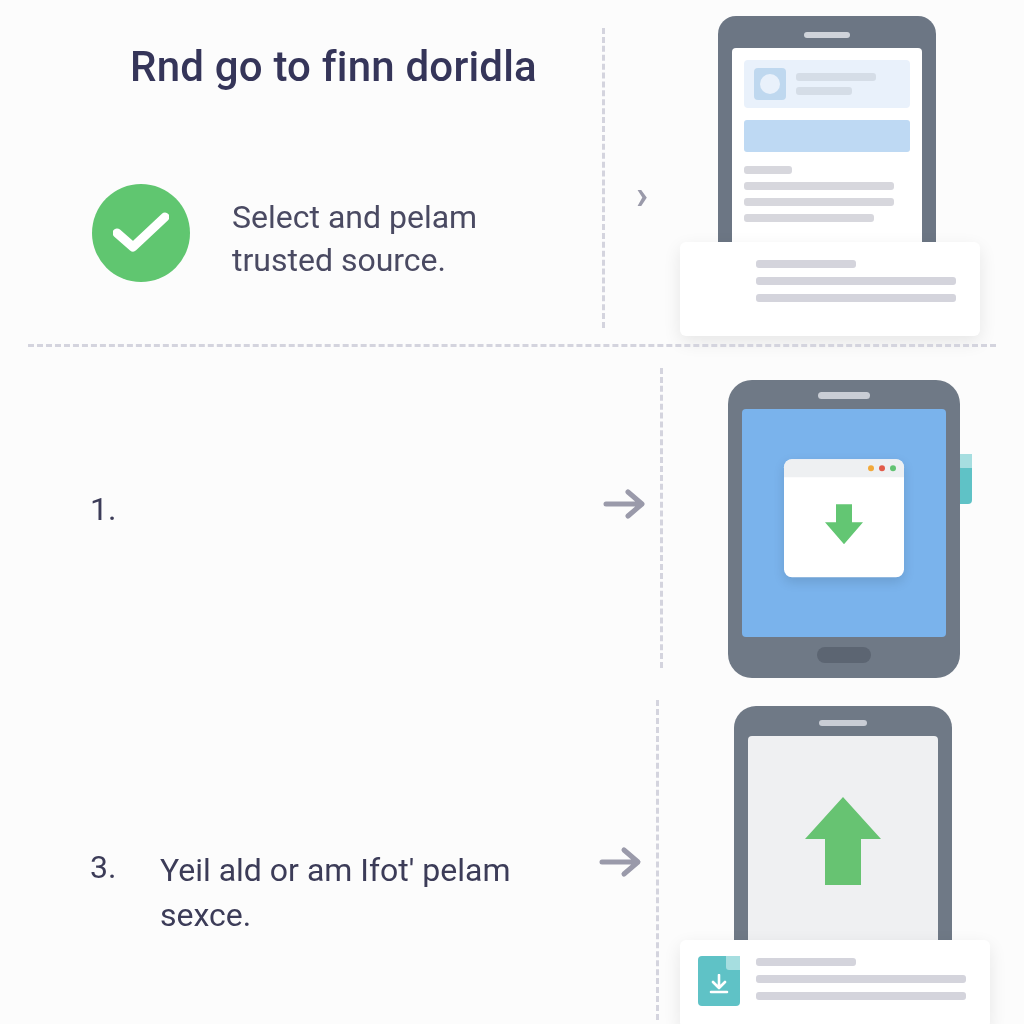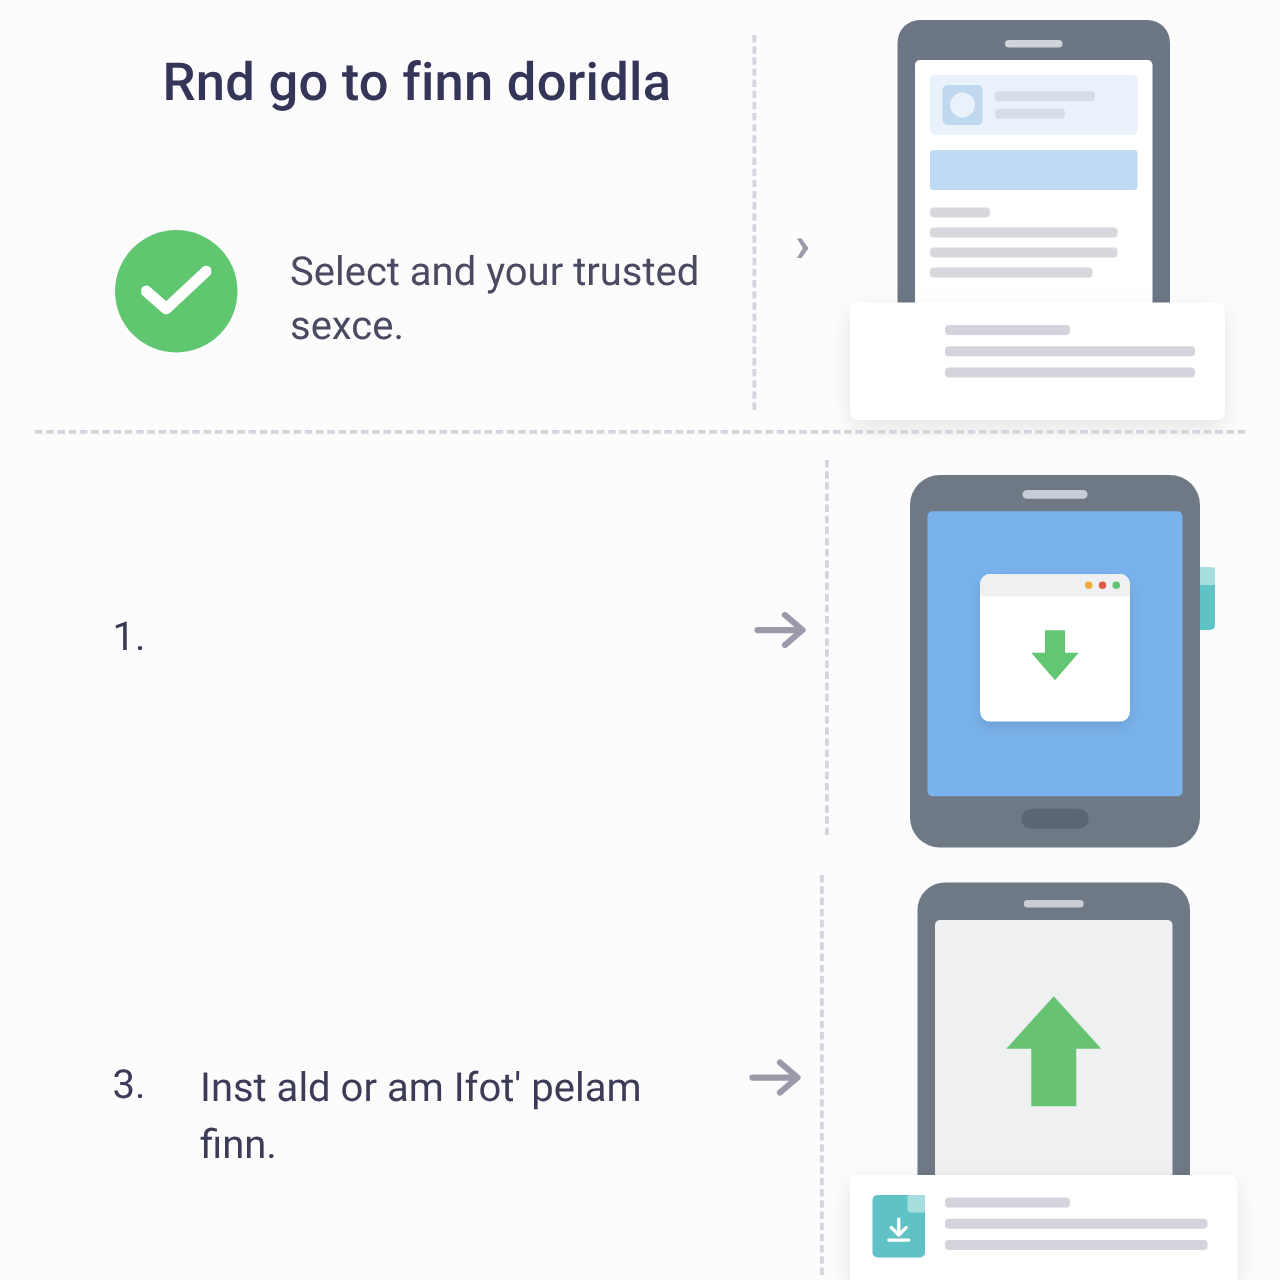--- a/index.html
+++ b/index.html
@@ -101,21 +101,21 @@
     <div class="title">Rnd go to finn doridla</div>
 
     <div class="check-wrap">
       <div class="check-circle">
         <svg width="56" height="44" viewBox="0 0 56 44">
           <path d="M4 22 L20 36 L52 6" stroke="#ffffff" stroke-width="9" fill="none" stroke-linecap="round" stroke-linejoin="round"></path>
         </svg>
       </div>
     </div>
 
-    <div class="body">Select and your trusted sexce.</div>
+    <div class="body">Select and pelam trusted source.</div>
 
     <div class="vdash"></div>
 
     <div class="chev">›</div>
 
     <div class="phone1">
       <div class="ph1-body">
         <div class="ph1-speaker"></div>
         <div class="ph1-screen">
           <div class="ph1-head">
@@ -179,21 +179,21 @@
             </svg>
           </div>
         </div>
         <div class="ph2-home"></div>
       </div>
     </div>
   </div>
 
   <div class="sec3">
     <div class="num">3.</div>
-    <div class="text">Inst ald or am Ifot' pelam finn.</div>
+    <div class="text">Yeil ald or am Ifot' pelam sexce.</div>
 
     <div class="arrow">
       <svg width="46" height="32" viewBox="0 0 46 32">
         <path d="M4 16 H38 M26 4 L40 16 L26 28" stroke="#9a9aaa" stroke-width="5" fill="none" stroke-linecap="round" stroke-linejoin="round"></path>
       </svg>
     </div>
 
     <div class="vdash"></div>
 
     <div class="phone3">

